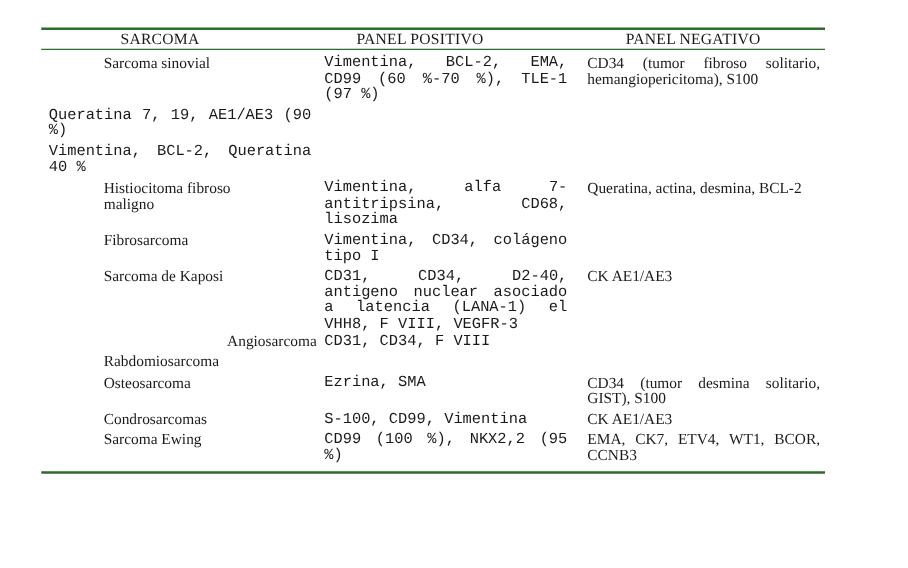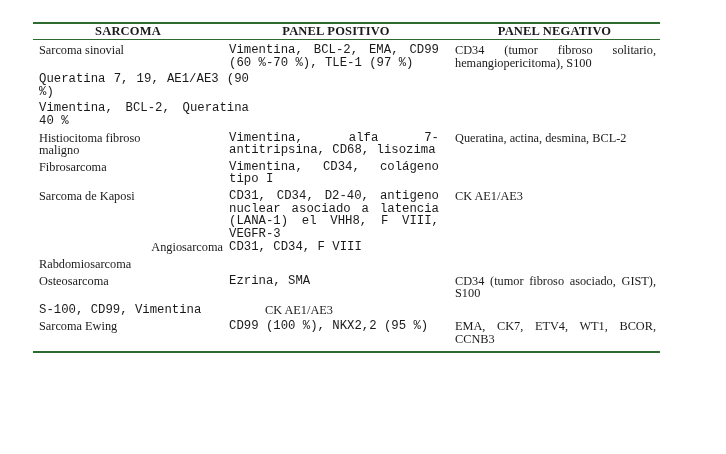--- a/index.html
+++ b/index.html
@@ -3,28 +3,28 @@
 <meta charset="utf-8">
 <style>
   html, body { margin:0; padding:0; background:#ffffff; }
   body { width:726px; height:454px; position:relative; overflow:hidden;
          font-family:"Liberation Serif","DejaVu Serif",serif; color:#1a1a1a; }
   .tbl { position:absolute; left:33px; top:22px; width:627px; }
   .rule-top { height:2px; background:#2e6b2e; }
   .rule-head { height:1px; background:#2e6b2e; }
   .rule-bottom { height:2px; background:#2e6b2e; margin-top:6px; }
   .head { display:flex; font-size:12.5px; height:15px; line-height:15px; letter-spacing:0.2px; }
-  .head div { text-align:center;font-weight:bold; }
+  .head div { text-align:center; }
   .c1 { width:190px; padding-left:6px; box-sizing:border-box; }
   .c2 { width:226px; padding-left:0px; box-sizing:border-box; }
   .c3 { width:211px; padding-left:0px; box-sizing:border-box; }
   .head .c1 { padding-left:0; }
   .row { display:flex; font-size:12.3px; line-height:12.6px; }
   .row > div { padding-top:4px; }
-  .row .c1 { padding-left:6px; }
+  .row .c1 { padding-left:6px;margin-left:44px; }
   .row .c2 { padding-left:6px; padding-right:10px; text-align:justify;font-family:Liberation Mono, monospace; }
   .row .c3 { padding-left:6px; padding-right:4px; text-align:justify; }
 </style>
 </head>
 <body>
 
 <div class="tbl">
   <div class="rule-top"></div>
   <div class="head">
     <div class="c1">SARCOMA</div>
@@ -68,23 +68,24 @@
     <div class="c2" style="padding-top:1px;">CD31, CD34, F VIII</div>
     <div class="c3" style="padding-top:1px;"></div>
   </div>
   <div class="row">
     <div class="c1">Rabdomiosarcoma</div>
     <div class="c3"></div>
   </div>
   <div class="row">
     <div class="c1">Osteosarcoma</div>
     <div class="c2">Ezrina, SMA</div>
-    <div class="c3">CD34 (tumor fibroso asociado, GIST), S100</div>
+    <div class="c3">CD34 (tumor desmina solitario, GIST), S100</div>
   </div>
   <div class="row">
+    <div class="c1">Condrosarcomas</div>
     <div class="c2">S-100, CD99, Vimentina</div>
     <div class="c3">CK AE1/AE3</div>
   </div>
   <div class="row">
     <div class="c1">Sarcoma Ewing</div>
     <div class="c2">CD99 (100 %), NKX2,2 (95 %)</div>
     <div class="c3">EMA, CK7, ETV4, WT1, BCOR, CCNB3</div>
   </div>
   <div class="rule-bottom"></div>
 </div>

